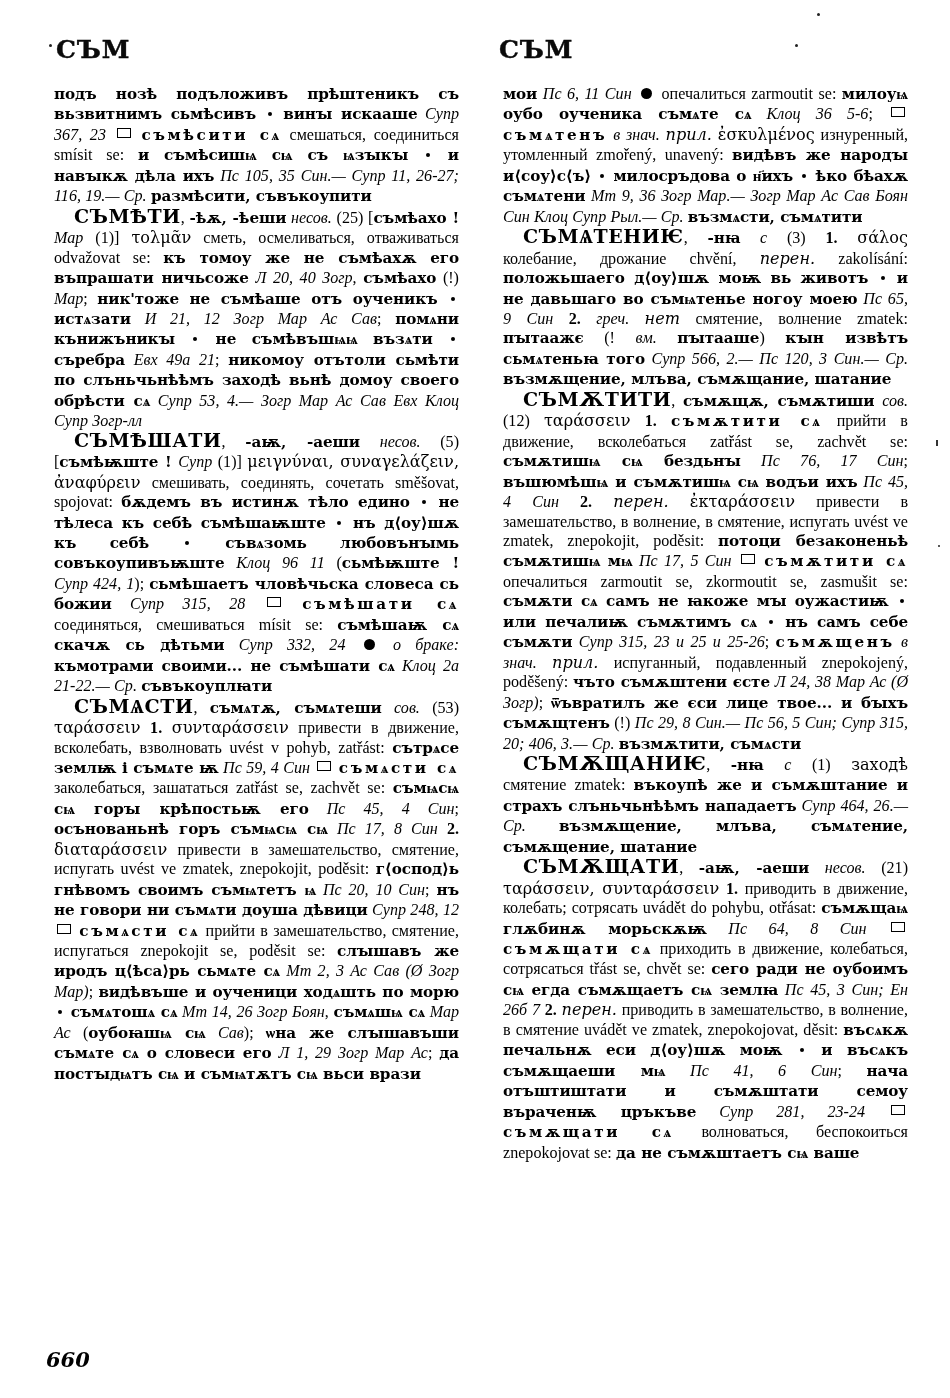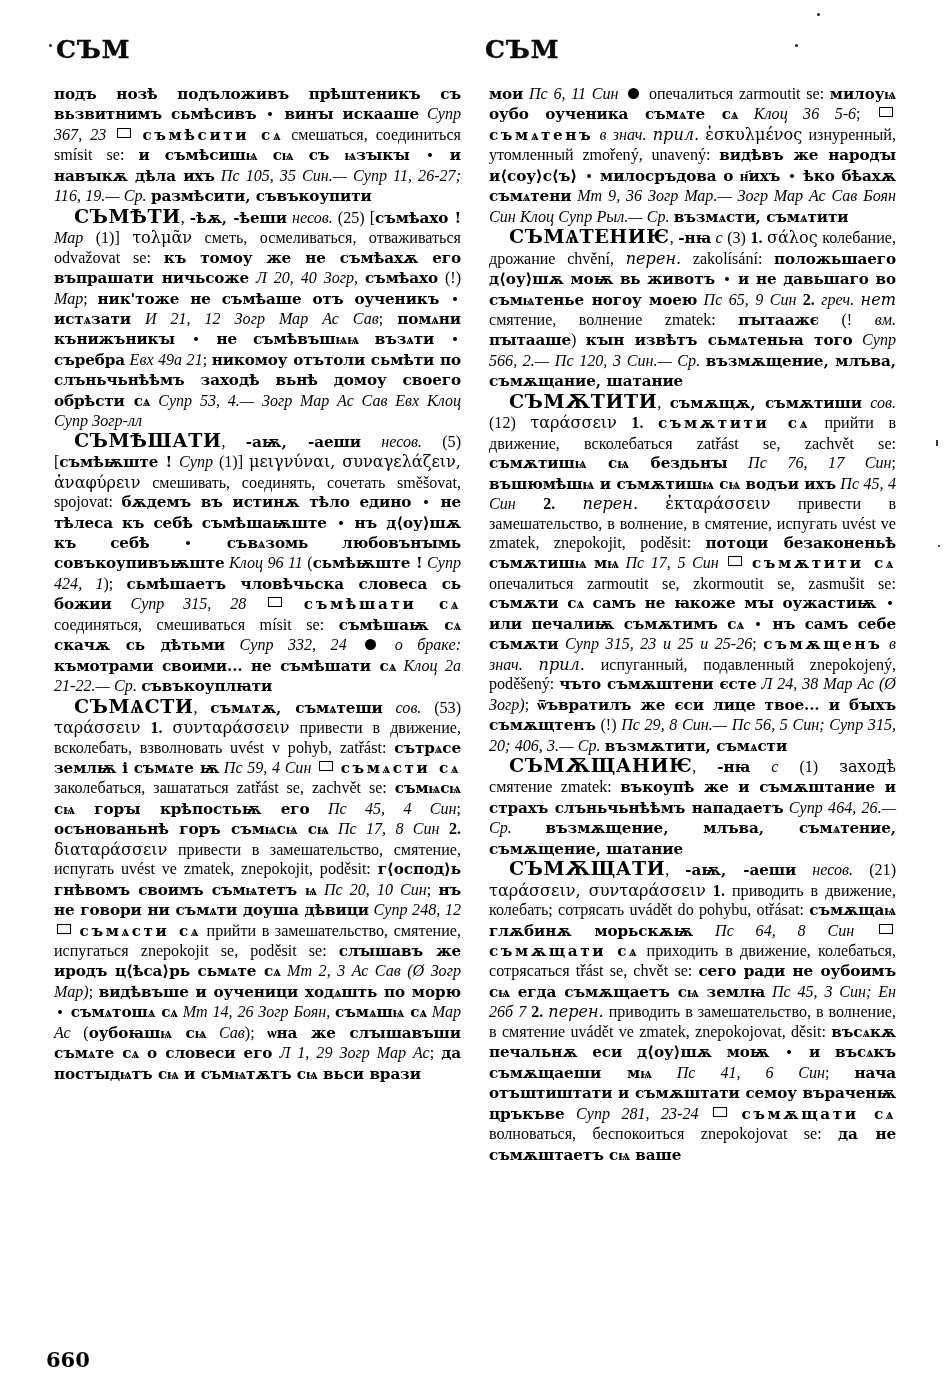--- a/index.html
+++ b/index.html
@@ -21,21 +21,21 @@
     height: 1398px;
     box-sizing: border-box;
     padding: 0;
   }
   .columns {
     position: absolute;
     top: 28px;
     left: 46px;
     width: 862px;
     display: flex;
-    gap: 20px;
+    gap: 36px;
   }
   .col {
     width: 415px;
   }
   .running-head {
     font-family: "DejaVu Serif", "Liberation Serif", serif;
     font-weight: bold;
     font-size: 25px;
     letter-spacing: 1px;
     height: 48px;
@@ -114,20 +114,21 @@
     vertical-align: 3px;
     margin: 0 4px;
   }
   .folio {
     position: absolute;
     left: 46px;
     top: 1347px;
     font-family: "DejaVu Serif", "Liberation Serif", serif;
     font-weight: bold;
     font-size: 21px;
+    font-style: italic;
   }
   .speck {
     position: absolute;
     width: 3px;
     height: 3px;
     background: #222;
     border-radius: 50%;
   }
   .speck-a { left: 49px; top: 44px; }
   .speck-b { left: 795px; top: 44px; }

